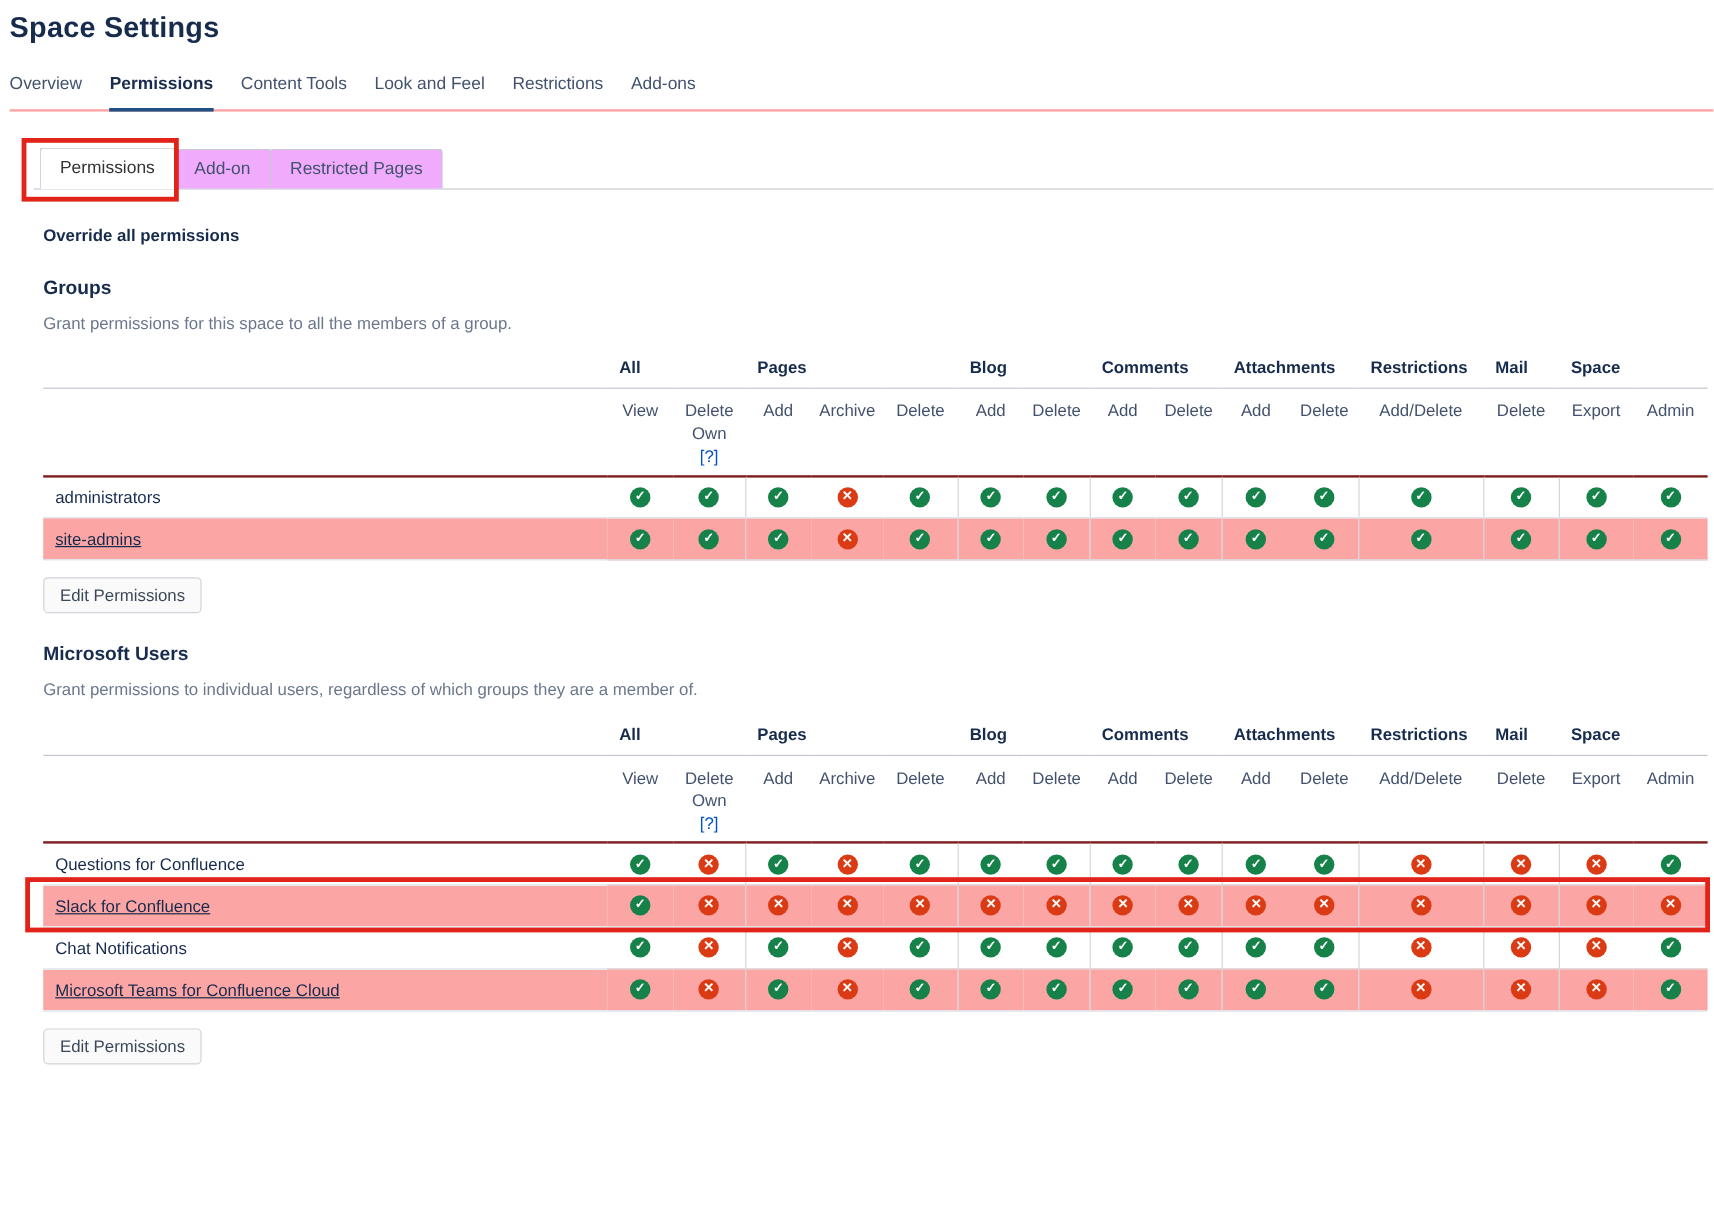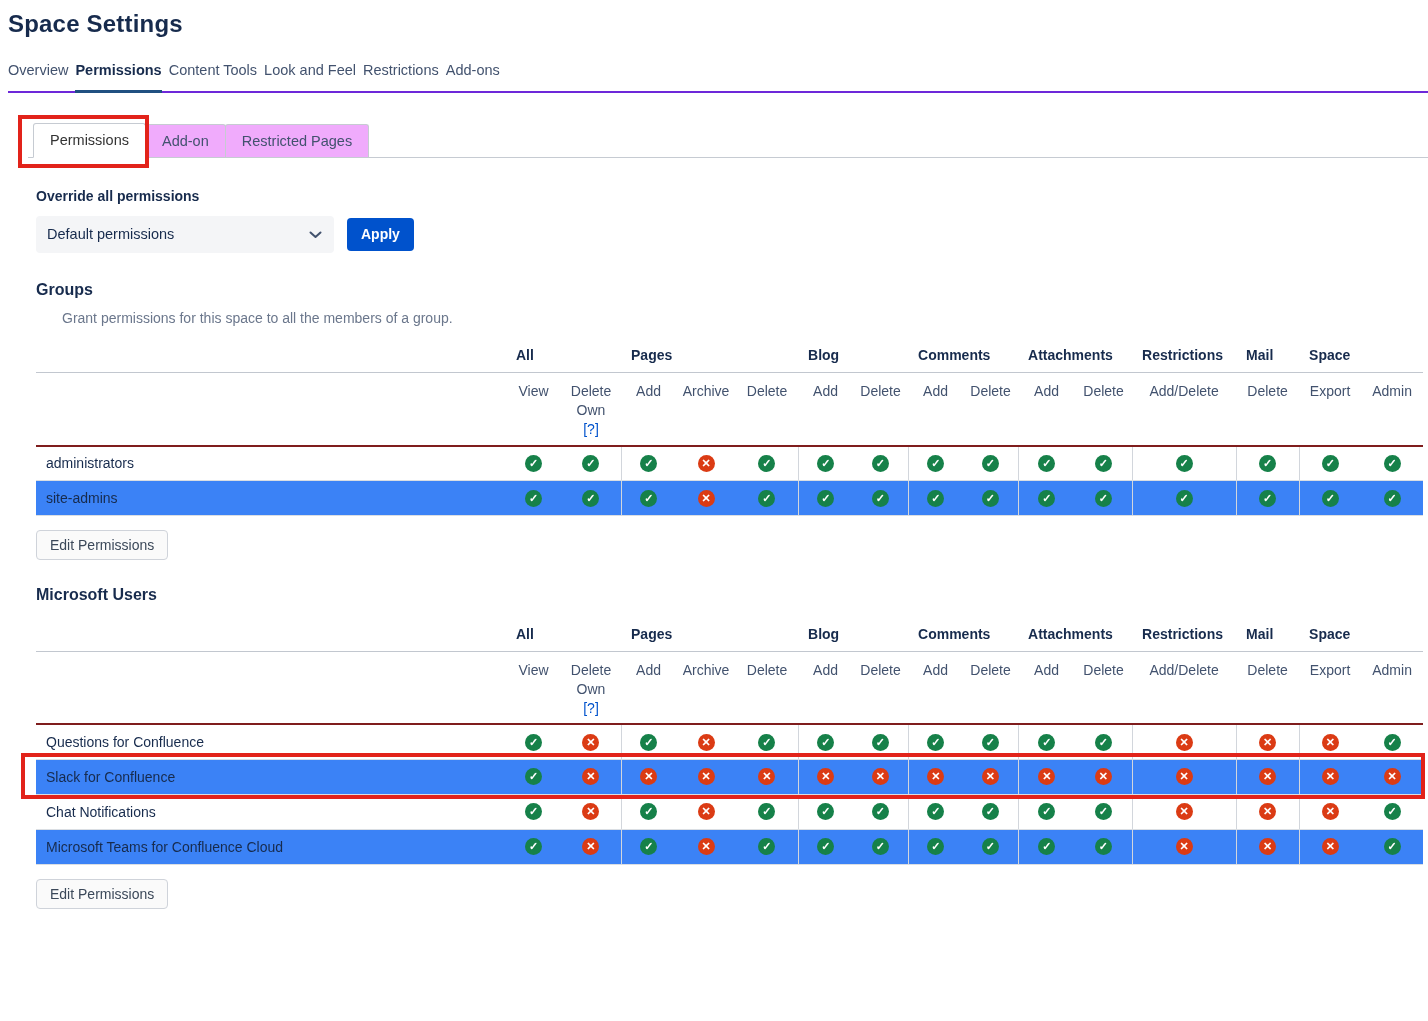--- a/index.html
+++ b/index.html
@@ -7,21 +7,21 @@
   body {
     width: 1428px; height: 1021px; overflow: hidden;
     font-family: "Liberation Sans", sans-serif;
     color: #172B4D;
   }
   .page { padding: 10px 0 0 8px; }
 
   
   .page-title { font-size: 24px; font-weight: 700; color: var(--c-navy); letter-spacing: .2px; }
 
-  .top-nav { display:flex; gap: 7px; margin-top: 24px; border-bottom: 2px solid #6d28d9; padding-bottom: 0; }
+  .top-nav { display:flex; gap: 23px; margin-top: 24px; border-bottom: 2px solid #fca5a5; padding-bottom: 0; }
   .top-nav .nav-item {
     font-size: 14.5px; color:#42526E; padding-bottom: 12px; cursor:pointer;
     border-bottom: 3px solid transparent; margin-bottom: -2.5px;
   }
   .top-nav .nav-item.active { font-weight: 700; color: var(--c-navy); border-bottom-color: var(--c-underline); }
 
   
   .tab-strip { display:flex; align-items:flex-end; margin: 30px 0 0 20px; border-bottom: 1px solid #C6CBD2; padding-left: 5px; }
   .tab {
     position: relative;
@@ -49,21 +49,21 @@
   .dropdown .dd-value { font-size: 14.5px; color: var(--c-navy); }
   .btn-apply {
     margin-left: 13px; height: 33px; padding: 0 14px;
     background: var(--c-blue); color:#fff; font-size: 14px; font-weight: 700;
     border: none; border-radius: 4px; cursor: pointer; font-family: inherit;
   }
 
   
   .h-licensed { margin-top: 45px; font-size: 20px; font-weight: 500; color: var(--c-navy); }
   .h-section { margin-top: 28px; font-size: 16px; font-weight: 700; color: var(--c-navy); }
-  .section-desc { margin-top: 11px; font-size: 14px; color: #6B778C; margin-left: 26px; }
+  .section-desc { margin-top: 11px; font-size: 14px; color: #6B778C; }
 
   
   table.perm-table { border-collapse: collapse; table-layout: fixed; width: 1387px; margin-top: 13px; }
   .perm-table th, .perm-table td { font-weight: normal; }
   .perm-table tr.group-row th {
     height: 34px; text-align: left; vertical-align: middle; padding-left: 10px;
     font-size: 14px; font-weight: 700; color: var(--c-navy);
     border-bottom: 1px solid #C2C7CF;
   }
   .perm-table tr.sub-row th {
@@ -71,21 +71,21 @@
     font-size: 14px; color: #42526E; line-height: 19px;
     border-bottom: 2px solid #7f1d1d;
   }
   .perm-table tr.sub-row th a.help-link { color: var(--c-blue); text-decoration: none; display:block; }
   .perm-table tbody td {
     height: 35px; text-align: center; vertical-align: middle;
     font-size: 14px; color: var(--c-navy);
     border-bottom: 1px solid #DADEE3;
   }
   .perm-table tbody tr:first-child td { border-top: 2px solid #f9a8d4; }
-  .perm-table tbody tr.alt td { background: #3b82f6; }
+  .perm-table tbody tr.alt td { background: #fca5a5; text-decoration: underline; }
   .perm-table td.name-cell { text-align: left; padding-left: 10px; position: relative; }
   .perm-table .gs { border-left: 1px solid #D2D6DC; }
 
   .perm-icon {
     display:inline-block; width: 17px; height: 17px; border-radius: 50%;
     color:#fff; font-size: 11px; font-weight: 700; line-height: 17px; text-align: center;
     vertical-align: middle;
   }
   .perm-icon.yes { background: var(--c-green); }
   .perm-icon.no  { background: var(--c-red); }
@@ -120,31 +120,20 @@
 
   <div class="tab-strip">
       <div class="tab active">Permissions<div class="anno-tab-box"></div></div>
       <div class="tab">Add-on</div>
       <div class="tab">Restricted Pages</div>
     </div>
 
   <div class="content">
 
     <div class="override-label">Override all permissions</div>
-    <div class="override-controls">
-      <div class="dropdown">
-        <span class="dd-value">Default permissions</span>
-        <span class="chev-icon">
-          <svg width="13" height="8" viewBox="0 0 13 8">
-              <path d="M1.5 1.5 L6.5 6 L11.5 1.5" fill="none" stroke="#42526E" stroke-width="2" stroke-linecap="round" stroke-linejoin="round"></path>
-            </svg>
-        </span>
-      </div>
-      <button class="btn-apply">Apply</button>
-    </div>
 
 
     <h3 class="h-section">Groups</h3>
     <div class="section-desc">Grant permissions for this space to all the members of a group.</div>
     <table class="perm-table" id="groups-table">
         <colgroup>
           <col style="width: 470px;">
           <col style="width: 55px;">
           <col style="width: 60px;">
           <col style="width: 55px;">
@@ -227,20 +216,21 @@
             <td class="gs"><span class="perm-icon yes">✓</span></td>
             <td class="gs"><span class="perm-icon yes">✓</span></td>
             <td class="gs"><span class="perm-icon yes">✓</span></td>
             <td><span class="perm-icon yes">✓</span></td>
           </tr>
         </tbody>
       </table>
     <button class="btn-edit">Edit Permissions</button>
 
     <h3 class="h-section" style="margin-top:26px">Microsoft Users</h3>
+    <div class="section-desc">Grant permissions to individual users, regardless of which groups they are a member of.</div>
     <table class="perm-table" id="individual-table">
         <colgroup>
           <col style="width: 470px;">
           <col style="width: 55px;">
           <col style="width: 60px;">
           <col style="width: 55px;">
           <col style="width: 60px;">
           <col style="width: 62px;">
           <col style="width: 55px;">
           <col style="width: 55px;">

